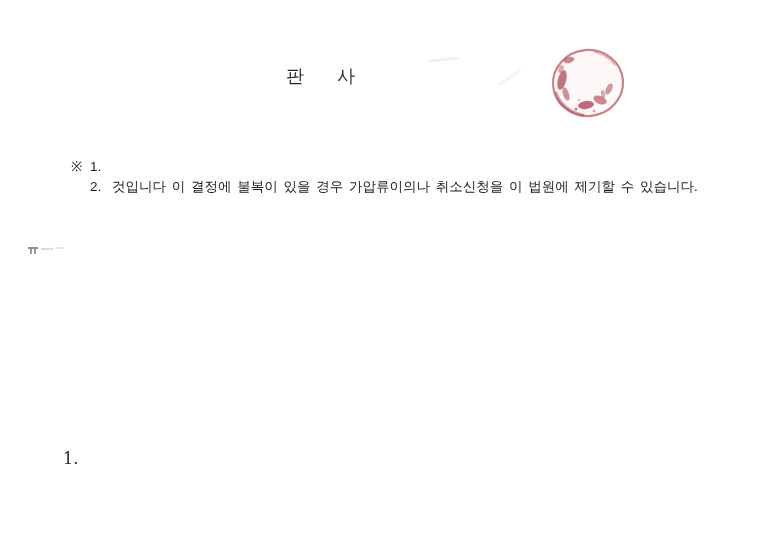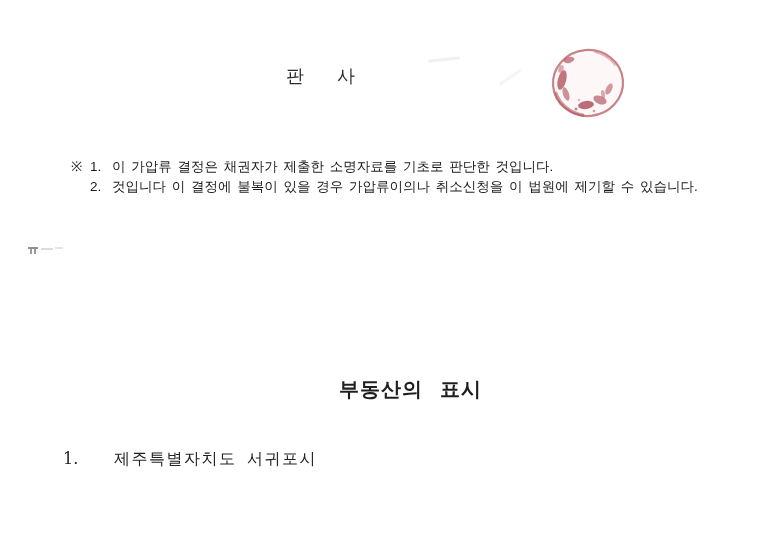--- a/index.html
+++ b/index.html
@@ -165,36 +165,33 @@
   </svg>
 
   <div class="smudge smudge-a"></div>
   <div class="smudge smudge-b"></div>
 
   <div class="notice">
     <span class="notice-marker">※</span>
     <div>
       <div class="notice-line">
         <span class="notice-num">1.</span>
-        <span class="notice-text">이 가압류 결정은 채권자가 제출한 소명자료를 기초로 판단한 것입니다.</span>
       </div>
       <div class="notice-line">
         <span class="notice-num">2.</span>
         <span class="notice-text">것입니다 이 결정에 불복이 있을 경우 가압류이의나 취소신청을 이 법원에 제기할 수 있습니다.</span>
       </div>
     </div>
   </div>
 
   <div class="artifact">
     <div class="bar"></div>
       <div class="leg1"></div>
       <div class="leg2"></div>
     <div class="dash1"></div>
       <div class="dash2"></div>
   </div>
 
-  <div class="section-title">부동산의 표시</div>
 
   <div class="property-item-number">1.</div>
-  <div class="property-location">제주특별자치도 서귀포시</div>
   <div class="property-land-type">임야</div>
 
 </div>
 
 </body></html>

